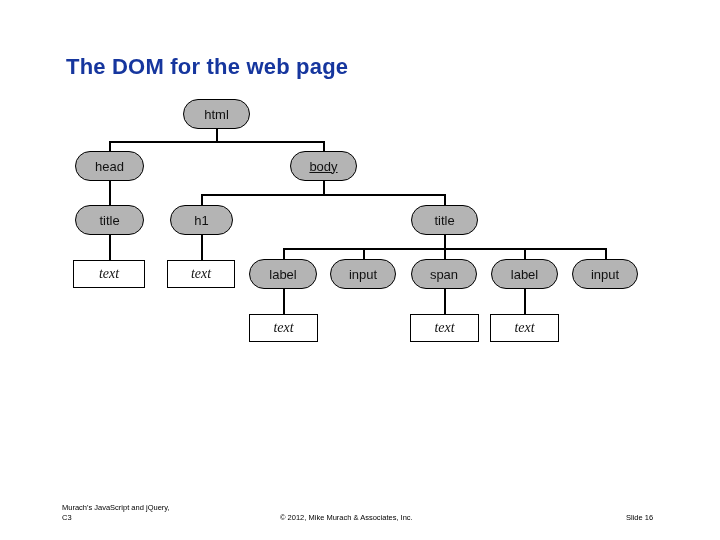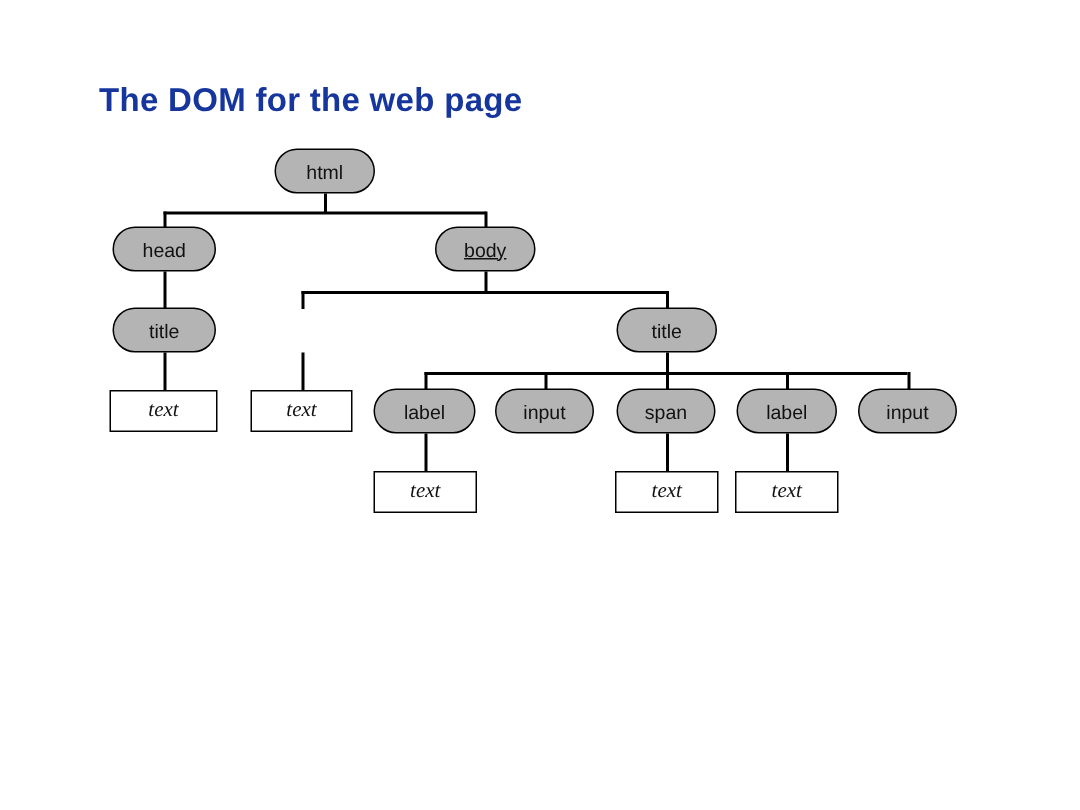--- a/index.html
+++ b/index.html
@@ -140,20 +140,23 @@
     </div>
 
     <div class="node element" style="left:290px; top:151px; width:67px;text-decoration:underline;">
       <span>body</span>
     </div>
 
     <div class="node element" style="left:75px; top:205px; width:69px;">
       <span>title</span>
     </div>
 
+    <div class="node element" style="left:170px; top:205px; width:63px;">
+      <span>h1</span>
+    </div>
 
     <div class="node element" style="left:411px; top:205px; width:67px;">
       <span>title</span>
     </div>
 
     <div class="node textnode" style="left:73px; top:260px; width:72px;">
       <span>text</span>
     </div>
 
     <div class="node textnode" style="left:167px; top:260px; width:68px;">
@@ -187,14 +190,22 @@
     <div class="node textnode" style="left:410px; top:314px; width:69px;">
       <span>text</span>
     </div>
 
     <div class="node textnode" style="left:490px; top:314px; width:69px;">
       <span>text</span>
     </div>
 
   </div>
 
+  <div id="footer">
+    <div id="footer-left" class="footer-text">
+      <div>Murach's JavaScript and jQuery,</div>
+      <div>C3</div>
+    </div>
+    <div id="footer-center" class="footer-text">© 2012, Mike Murach &amp; Associates, Inc.</div>
+    <div id="footer-right" class="footer-text">Slide 16</div>
+  </div>
 
 </div>
 
 </body></html>

